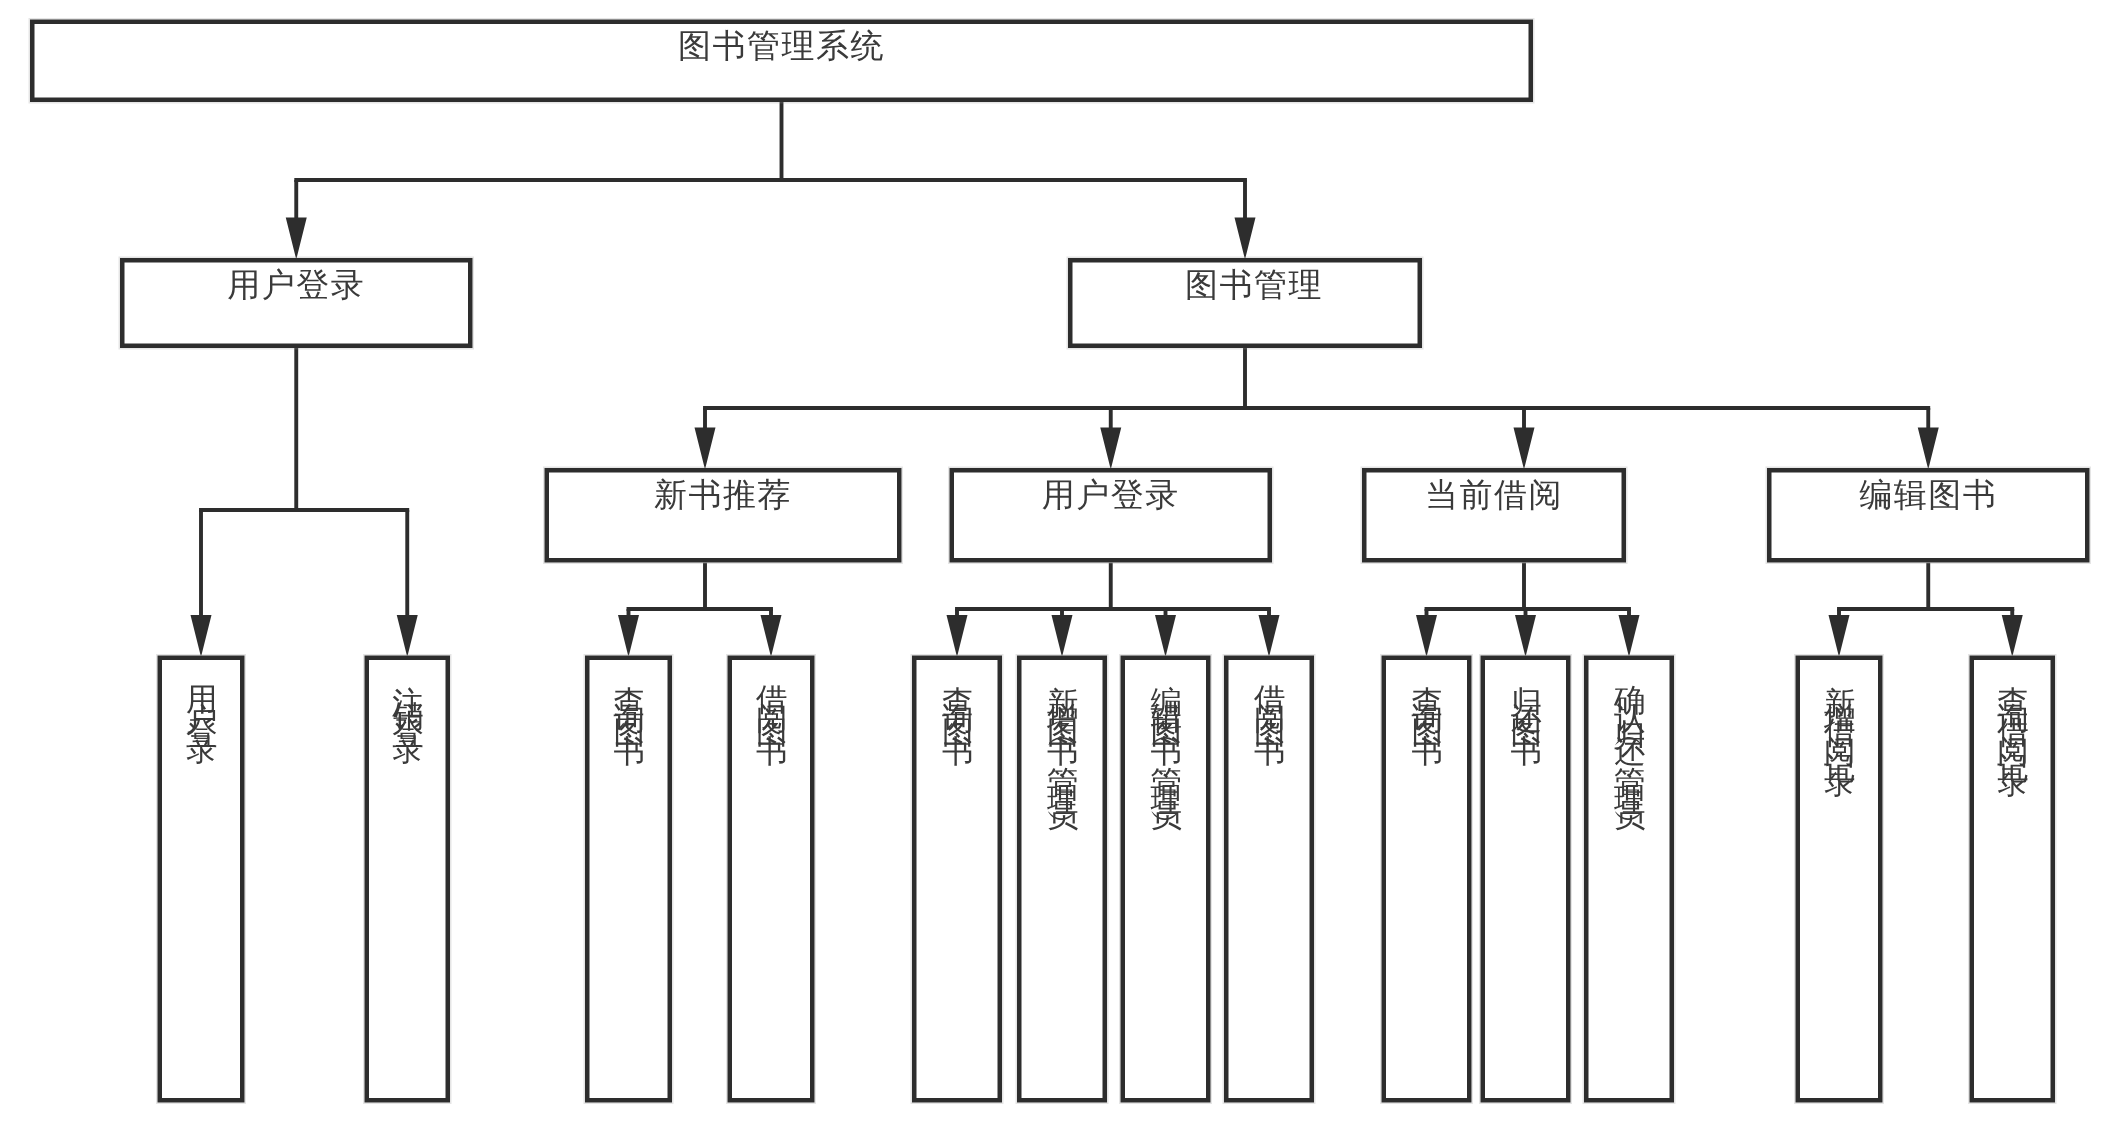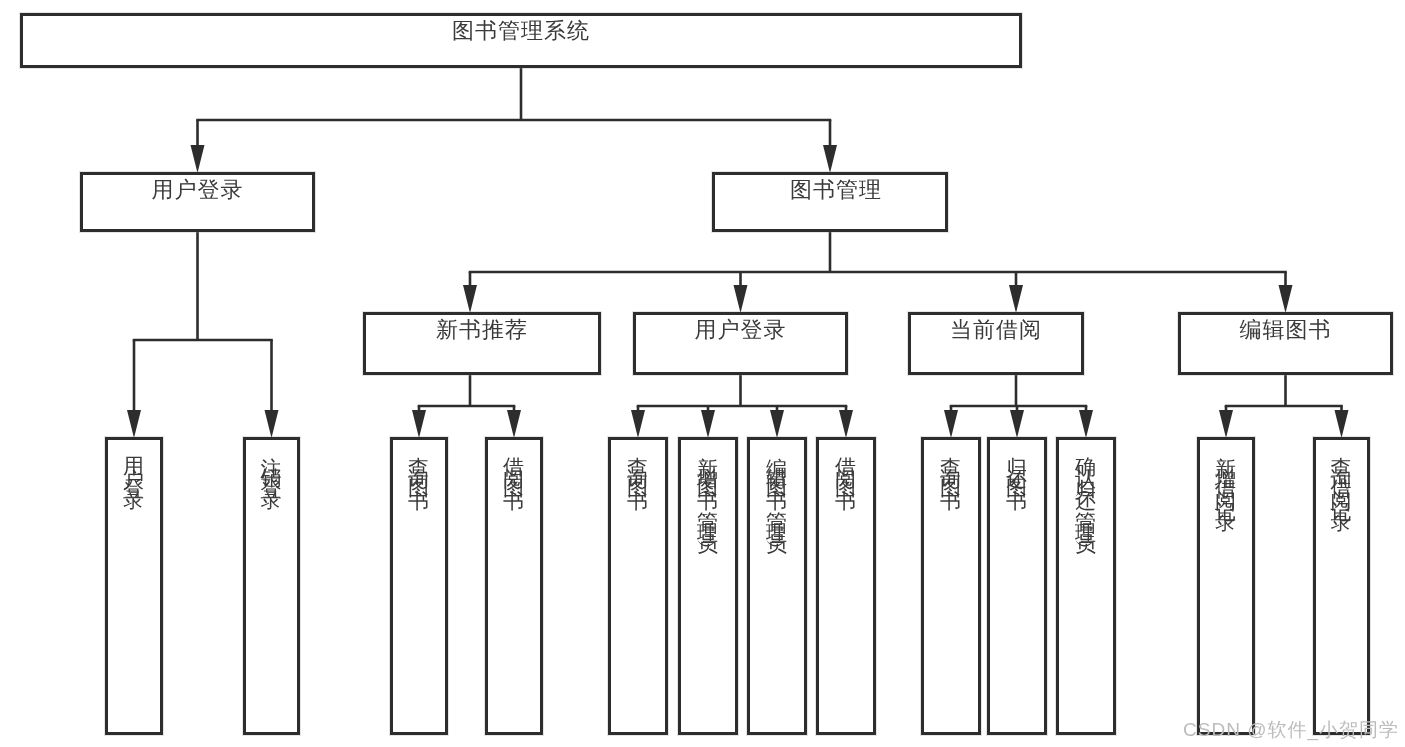--- a/index.html
+++ b/index.html
@@ -166,14 +166,13 @@
       <div class="box" style="left: 1056px; top: 437px; width: 60px; height: 298px; border-color: rgb(45, 45, 45);">
         <span class="v-label" style="color: rgb(58, 58, 58);">确认归还（管理员）</span>
       </div>
       <div class="box" style="left: 1197px; top: 437px; width: 58px; height: 298px; border-color: rgb(45, 45, 45);">
         <span class="v-label" style="color: rgb(58, 58, 58);">新增借阅记录</span>
       </div>
       <div class="box" style="left: 1313px; top: 437px; width: 57px; height: 298px; border-color: rgb(45, 45, 45);">
         <span class="v-label" style="color: rgb(58, 58, 58);">查询借阅记录</span>
       </div>
     </div>
-  <div class="watermark">CSDN @软件_小贺同学</div>
 </div>
 
 </body></html>

